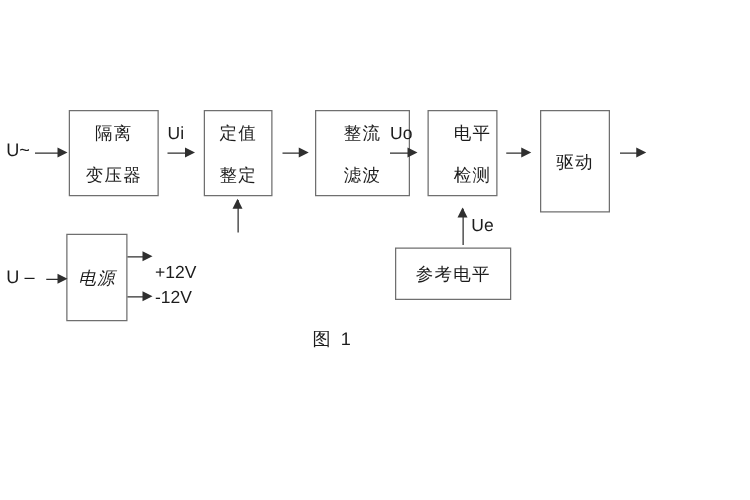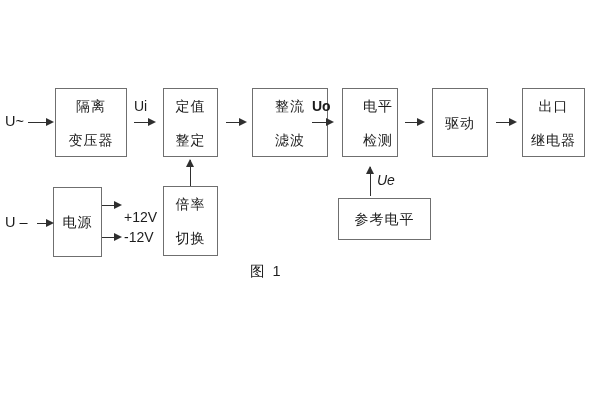--- a/index.html
+++ b/index.html
@@ -102,48 +102,40 @@
   <div class="box" style="left:252px; top:88px; width:76px; height:69px;">
     <span>整流</span>
     <span>滤波</span>
   </div>
 
   <div class="box" style="left:342px; top:88px; width:56px; height:69px;padding-left:16px;">
     <span>电平</span>
     <span>检测</span>
   </div>
 
-  <div class="box" style="left:432px; top:88px; width:56px; height:69px;">
+  <div class="box" style="left:432px; top:88px; width:56px; height:82px;">
     <span>驱动</span>
   </div>
 
-  <div class="box" style="left:522px; top:88px; width:63px; height:69px;">
-    <span>出口</span>
-    <span>继电器</span>
-  </div>
 
-  <div class="box" style="left:53px; top:187px; width:49px; height:70px;">
+  <div class="box" style="left:53px; top:187px; width:49px; height:70px;font-style:italic;">
     <span>电源</span>
   </div>
 
-  <div class="box" style="left:163px; top:186px; width:55px; height:70px;">
-    <span>倍率</span>
-    <span>切换</span>
-  </div>
 
-  <div class="box" style="left:338px; top:198px; width:93px; height:42px;">
+  <div class="box" style="left:316px; top:198px; width:93px; height:42px;">
     <span>参考电平</span>
   </div>
 
   <span class="lbl" style="left:5px; top:114px; font-size:14.5px;">U~</span>
   <span class="lbl" style="left:5px; top:215px; font-size:14.5px;">U –</span>
 
   <span class="lbl" style="left:134px; top:99px;">Ui</span>
-  <span class="lbl" style="left:312px; top:99px;font-weight:bold;">Uo</span>
-  <span class="lbl" style="left:377px; top:173px;font-style:italic;">Ue</span>
+  <span class="lbl" style="left:312px; top:99px;">Uo</span>
+  <span class="lbl" style="left:377px; top:173px;">Ue</span>
 
   <span class="lbl" style="left:124px; top:210px;">+12V</span>
   <span class="lbl" style="left:124px; top:230px;">-12V</span>
 
   <div class="arrow-r" style="left:28px; top:122px; width:19px;"></div>
   <div class="arrow-r" style="left:134px; top:122px; width:15px;"></div>
   <div class="arrow-r" style="left:226px; top:122px; width:14px;"></div>
   <div class="arrow-r" style="left:312px; top:122px; width:15px;"></div>
   <div class="arrow-r" style="left:405px; top:122px; width:13px;"></div>
   <div class="arrow-r" style="left:496px; top:122px; width:14px;"></div>

